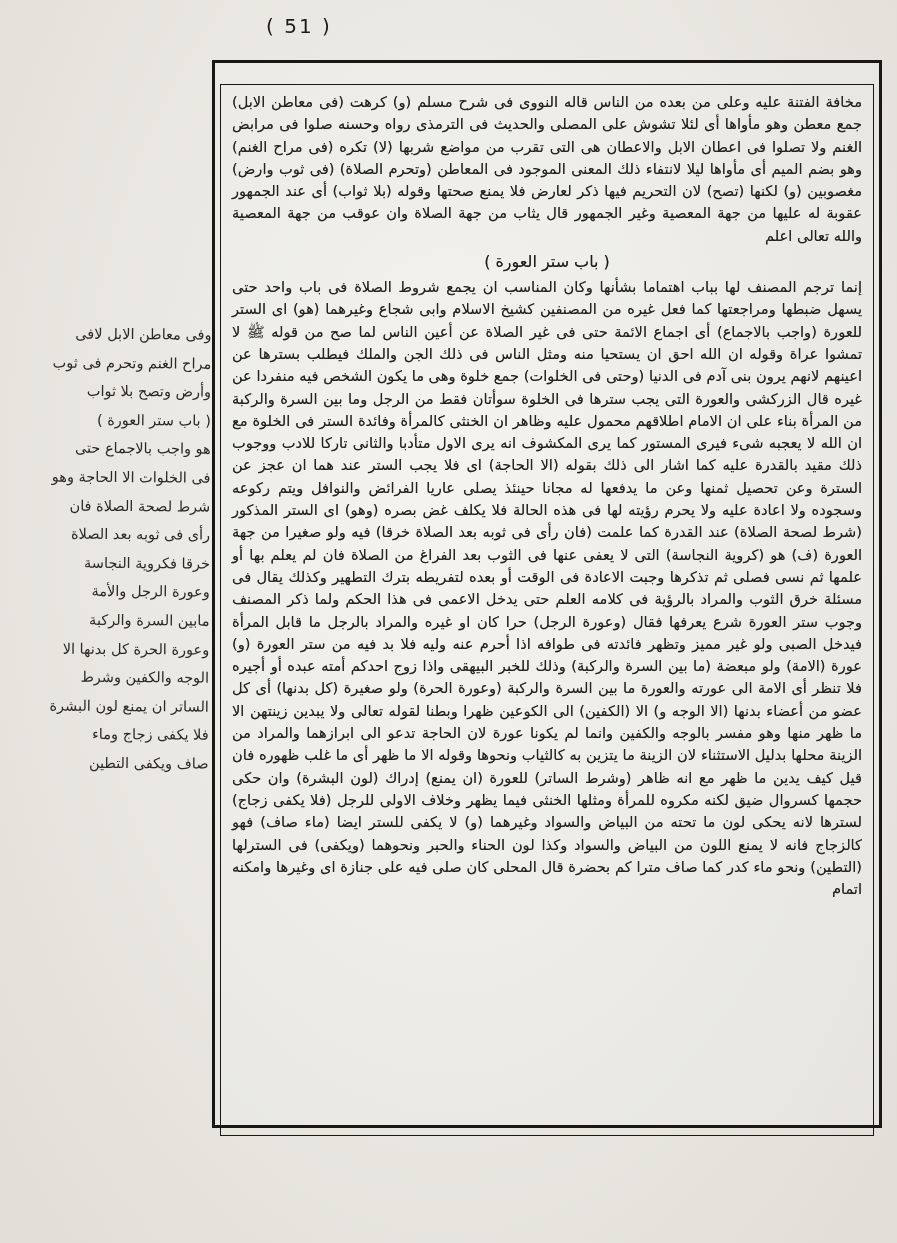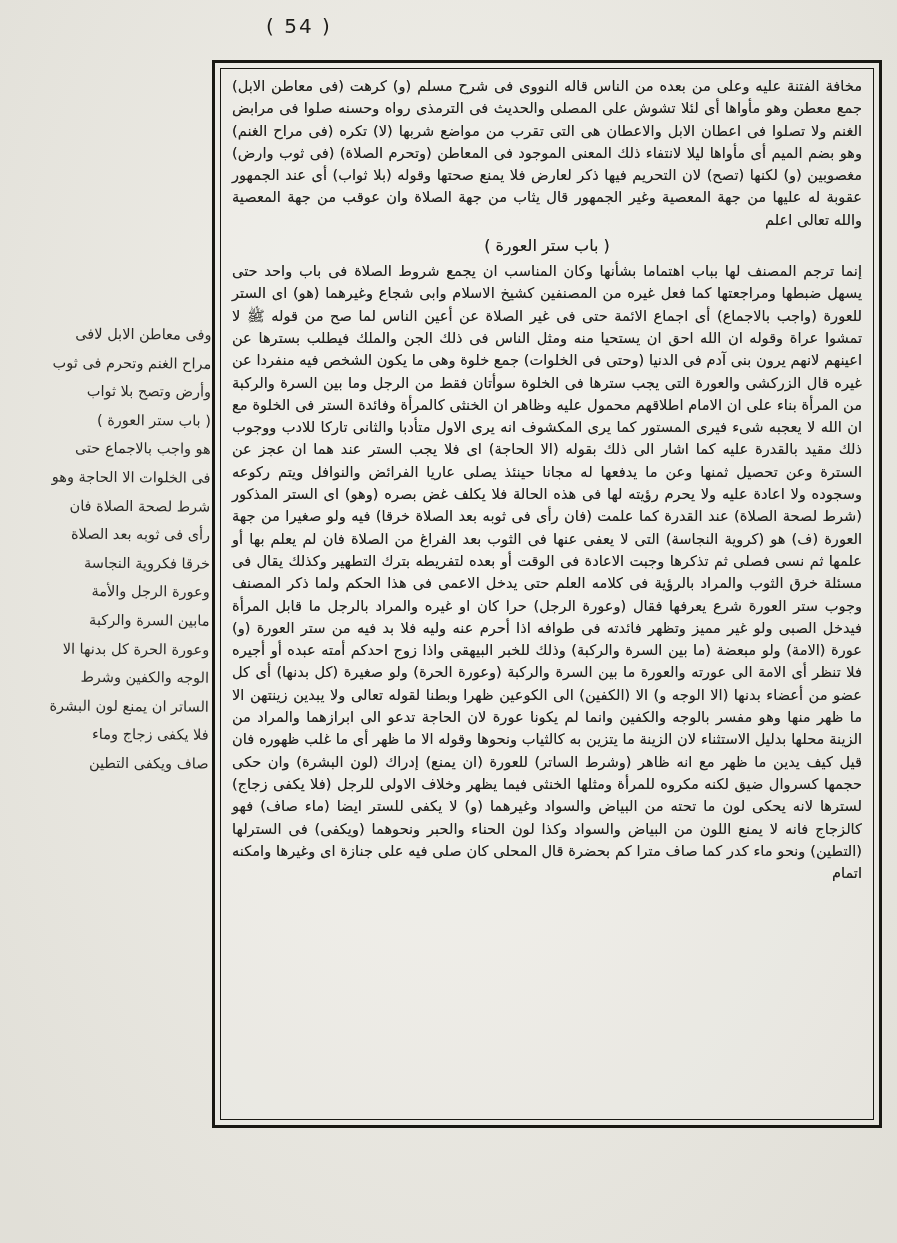--- a/index.html
+++ b/index.html
@@ -51,20 +51,21 @@
     padding: 5px;
     background: rgba(255,255,255,0.15);
   }
   .frame-inner {
     box-sizing: border-box;
     width: 100%;
     height: 100%;
     border: 1.5px solid #191813;
     padding: 6px 11px 4px 11px;
     overflow: hidden;
+    margin-top: 16px;
   }
   .body-text {
     margin: 0;
     direction: rtl;
     unicode-bidi: embed;
     text-align: justify;
     text-align-last: right;
     font-size: 14.6px;
     line-height: 22.3px;
     color: #23221e;
@@ -78,21 +79,21 @@
     margin: 1px 0;
     color: #1d1c18;
     text-shadow: 0 0 0.4px rgba(0,0,0,0.45);
   }
 </style>
 </head>
 <body>
 
 <div class="page">
 
-  <div class="page-number">( 54 )</div>
+  <div class="page-number">( 51 )</div>
 
   <div class="margin-note">وفى معاطن الابل لافى
 مراح الغنم وتحرم فى ثوب
 وأرض وتصح بلا ثواب
 ( باب ستر العورة )
 هو واجب بالاجماع حتى
 فى الخلوات الا الحاجة وهو
 شرط لصحة الصلاة فان
 رأى فى ثوبه بعد الصلاة
 خرقا فكروية النجاسة

